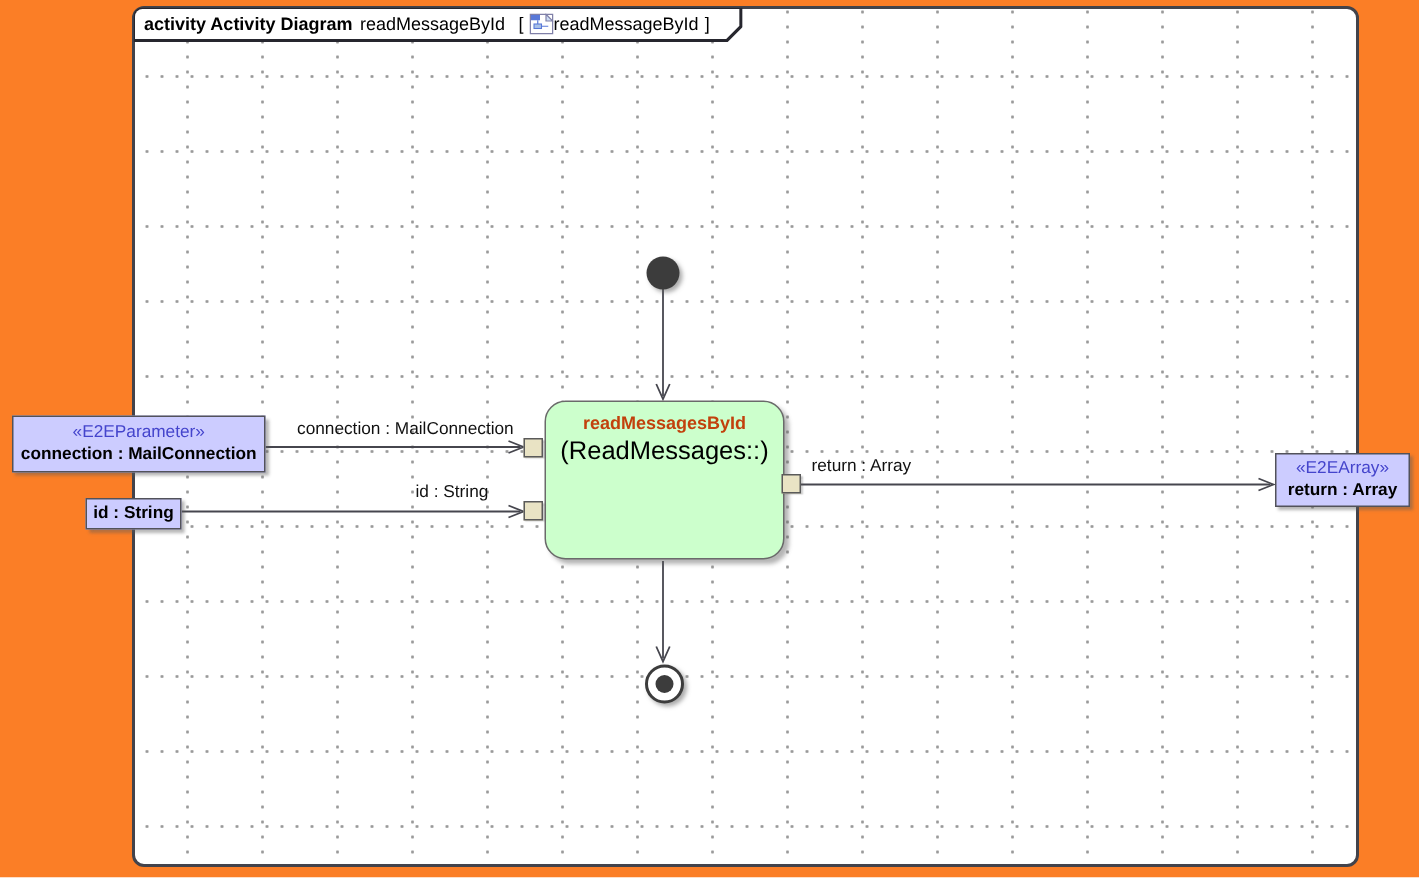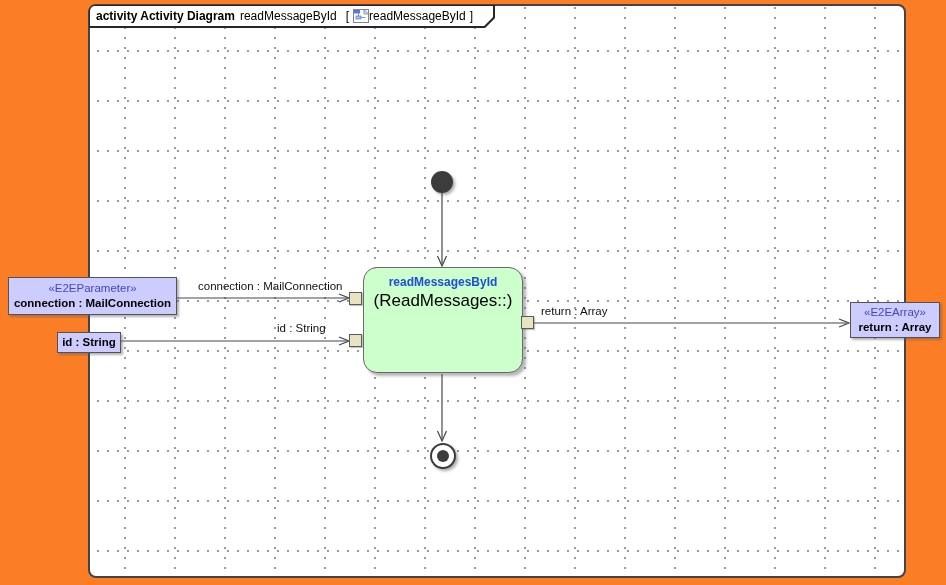--- a/index.html
+++ b/index.html
@@ -44,21 +44,21 @@
   .tab-icon{display:inline-flex;align-items:center;}
   
   .action-node{
     position:absolute;left:363px;top:267px;width:160px;height:106px;
     background:var(--action-fill,#ccffcc);
     border:1px solid var(--action-border,#6a6a6a);
     border-radius:14px;
     box-shadow:3px 3px 3px rgba(90,90,90,.45);
     text-align:center;box-sizing:border-box;padding-top:7px;
   }
-  .action-title{font-size:12px;font-weight:bold;color:#1d4ed8;}
+  .action-title{font-size:12px;font-weight:bold;color:#c2410c;}
   .action-sub{font-size:17px;color:#000;margin-top:2px;}
   
   .pin{
     position:absolute;width:13px;height:13px;
     background:var(--pin-fill,#e9e3c4);
     border:1px solid var(--pin-border,#5a5a5a);
     box-sizing:border-box;
     box-shadow:1px 1px 1px rgba(90,90,90,.35);
   }
   .pin-in1{left:349px;top:292px;}

